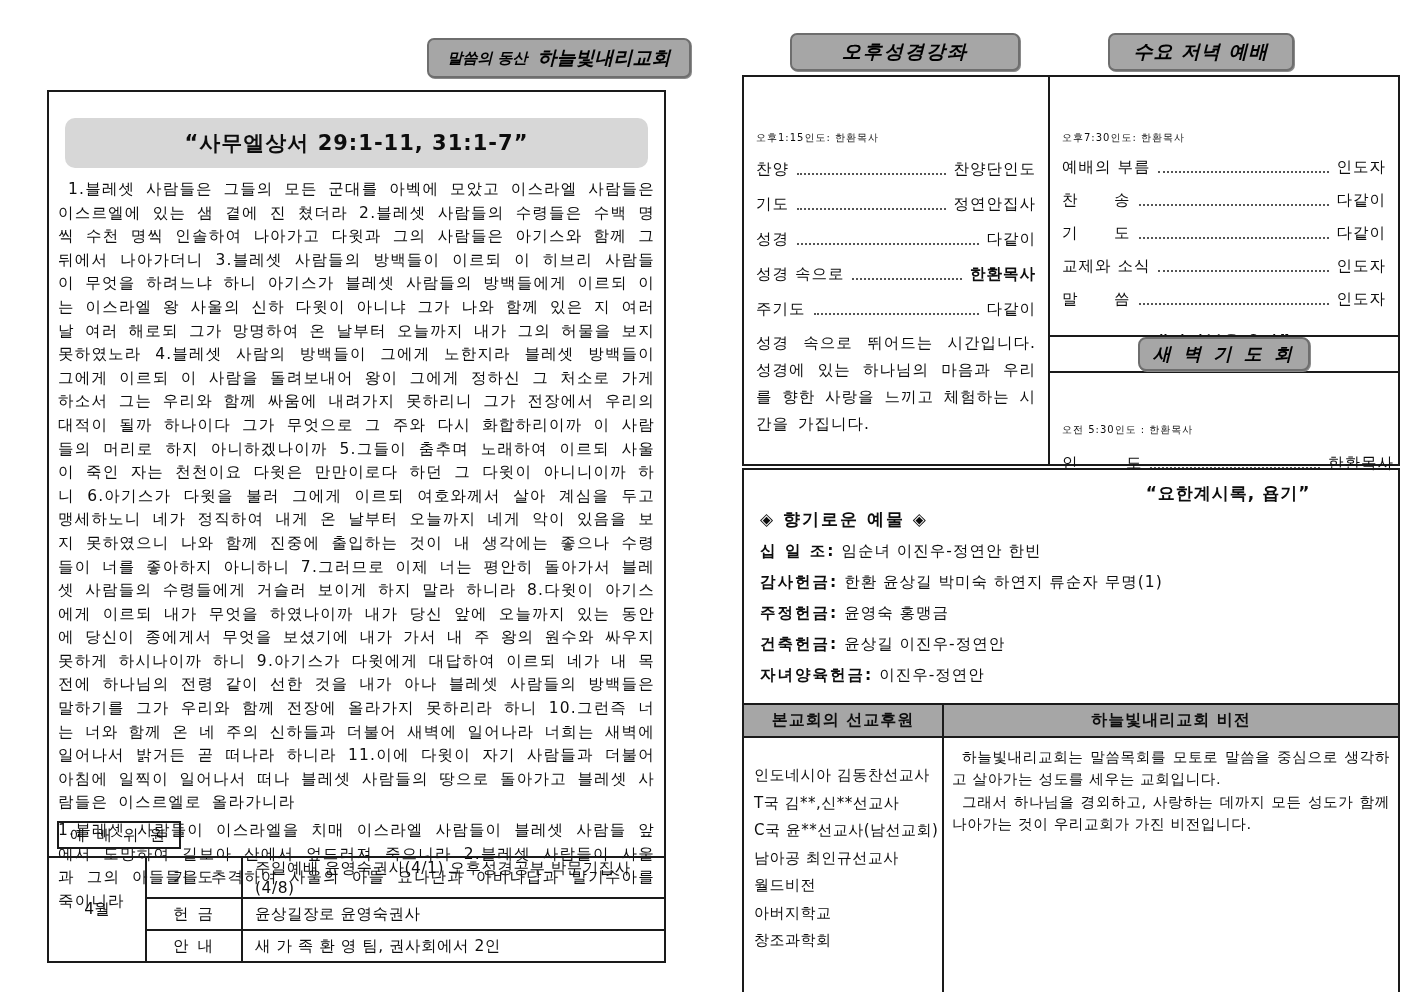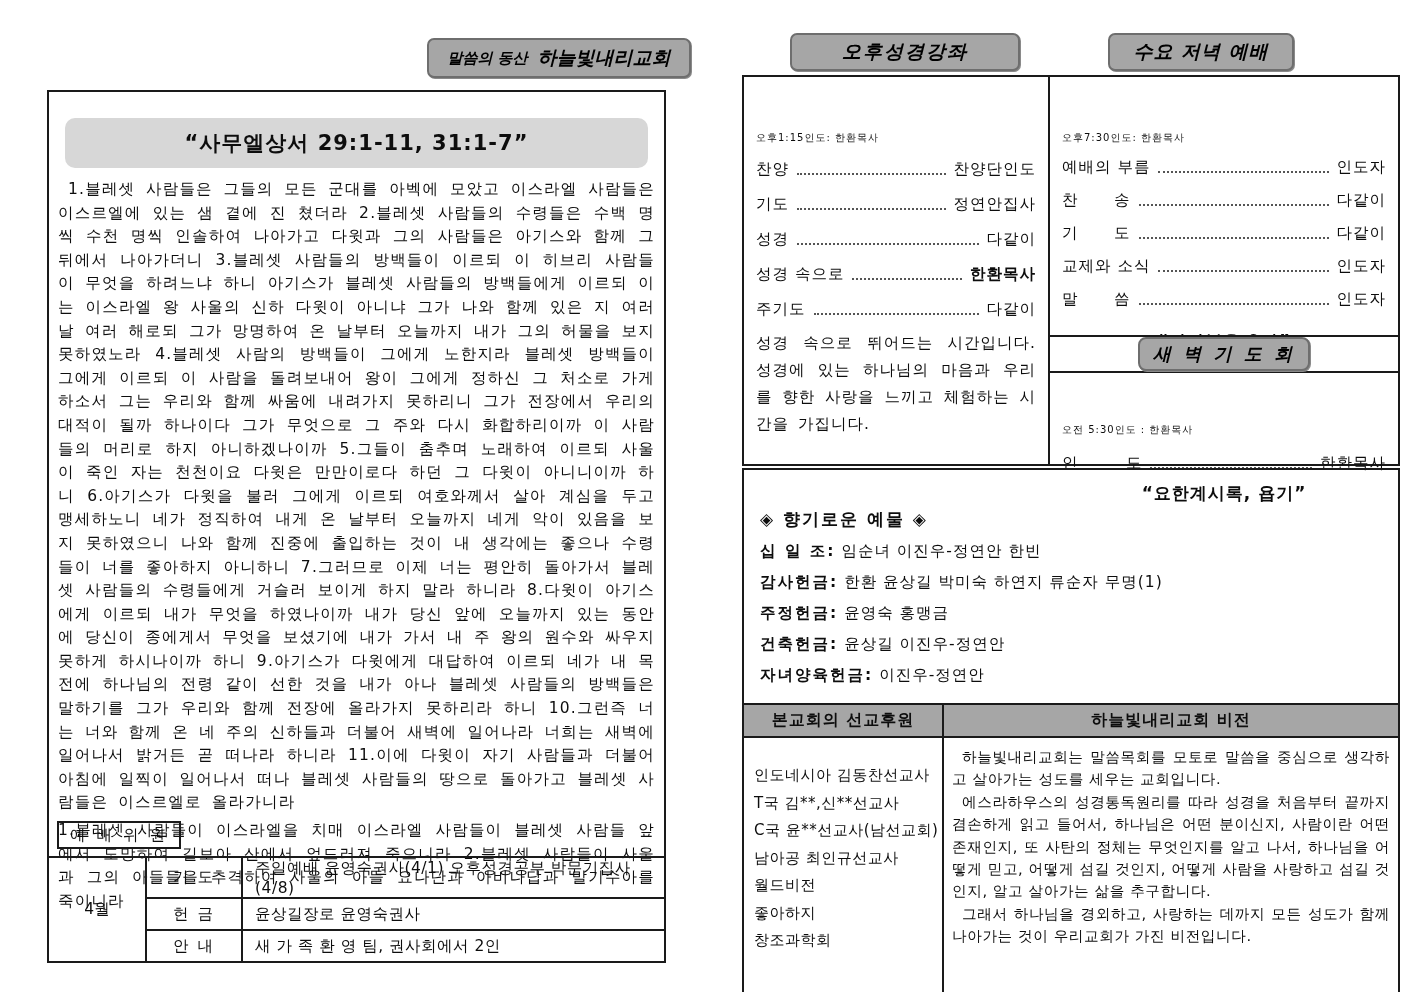--- a/index.html
+++ b/index.html
@@ -49,21 +49,21 @@
     position:absolute;left:742px;top:75px;width:658px;height:391px;
     border:2px solid #1a1a1a;box-sizing:border-box;display:flex;
   }
   .cell-left{width:306px;border-right:2px solid #1a1a1a;box-sizing:border-box;padding:14px 12px 0 12px;}
   .cell-right{flex:1;display:flex;flex-direction:column;}
   .wed-content{height:258px;box-sizing:border-box;padding:14px 12px 0 12px;}
   .dawn-badge-row{
     border-top:2px solid #1a1a1a;border-bottom:2px solid #1a1a1a;
     height:34px;display:flex;align-items:center;justify-content:center;
   }
-  .dawn-content{flex:1;padding:10px 12px 0 12px;}
+  .dawn-content{flex:1;padding:10px 4px 0 12px;}
   .time-row{display:flex;font-size:10px;letter-spacing:1px;margin-top:40px;}
   .prog{margin-top:8px;}
   .prog-row{display:flex;align-items:flex-end;font-size:15.5px;margin-top:14px;letter-spacing:1px;}
   .prog-row .plabel{white-space:pre;}
   .prog-row .leader-dots{flex:1;border-bottom:2px dotted #555;margin:0 8px 5px 8px;min-width:30px;}
   .prog-row .pvalue{white-space:pre;}
   .bold{font-weight:bold;}
   .passage{text-align:center;font-weight:bold;font-size:17px;margin-top:20px;letter-spacing:1px;}
   .desc{
     margin:10px 0 0 0;font-size:15.5px;line-height:27px;text-align:justify;
@@ -253,27 +253,26 @@
 
   <div class="bottom-table">
     <div class="bt-col-left">
       <div class="bt-header">본교회의 선교후원</div>
       <ul class="missions">
         <li>인도네시아 김동찬선교사</li>
         <li>T국 김**,신**선교사</li>
         <li>C국 윤**선교사(남선교회)</li>
         <li>남아공 최인규선교사</li>
         <li>월드비전</li>
-        <li>좋아하지</li>
+        <li>아버지학교</li>
         <li>창조과학회</li>
       </ul>
     </div>
     <div class="bt-col-right">
       <div class="bt-header">하늘빛내리교회 비전</div>
       <div class="vision">
         <p class="ind">하늘빛내리교회는 말씀목회를 모토로 말씀을 중심으로 생각하고 살아가는 성도를 세우는 교회입니다.</p>
-        <p class="ind">에스라하우스의 성경통독원리를 따라 성경을 처음부터 끝까지 겸손하게 읽고 들어서, 하나님은 어떤 분이신지, 사람이란 어떤 존재인지, 또 사탄의 정체는 무엇인지를 알고 나서, 하나님을 어떻게 믿고, 어떻게 섬길 것인지, 어떻게 사람을 사랑하고 섬길 것인지, 알고 살아가는 삶을 추구합니다.</p>
         <p class="ind">그래서 하나님을 경외하고, 사랑하는 데까지 모든 성도가 함께 나아가는 것이 우리교회가 가진 비전입니다.</p>
       </div>
     </div>
   </div>
 
 </div>
 
 </body></html>

